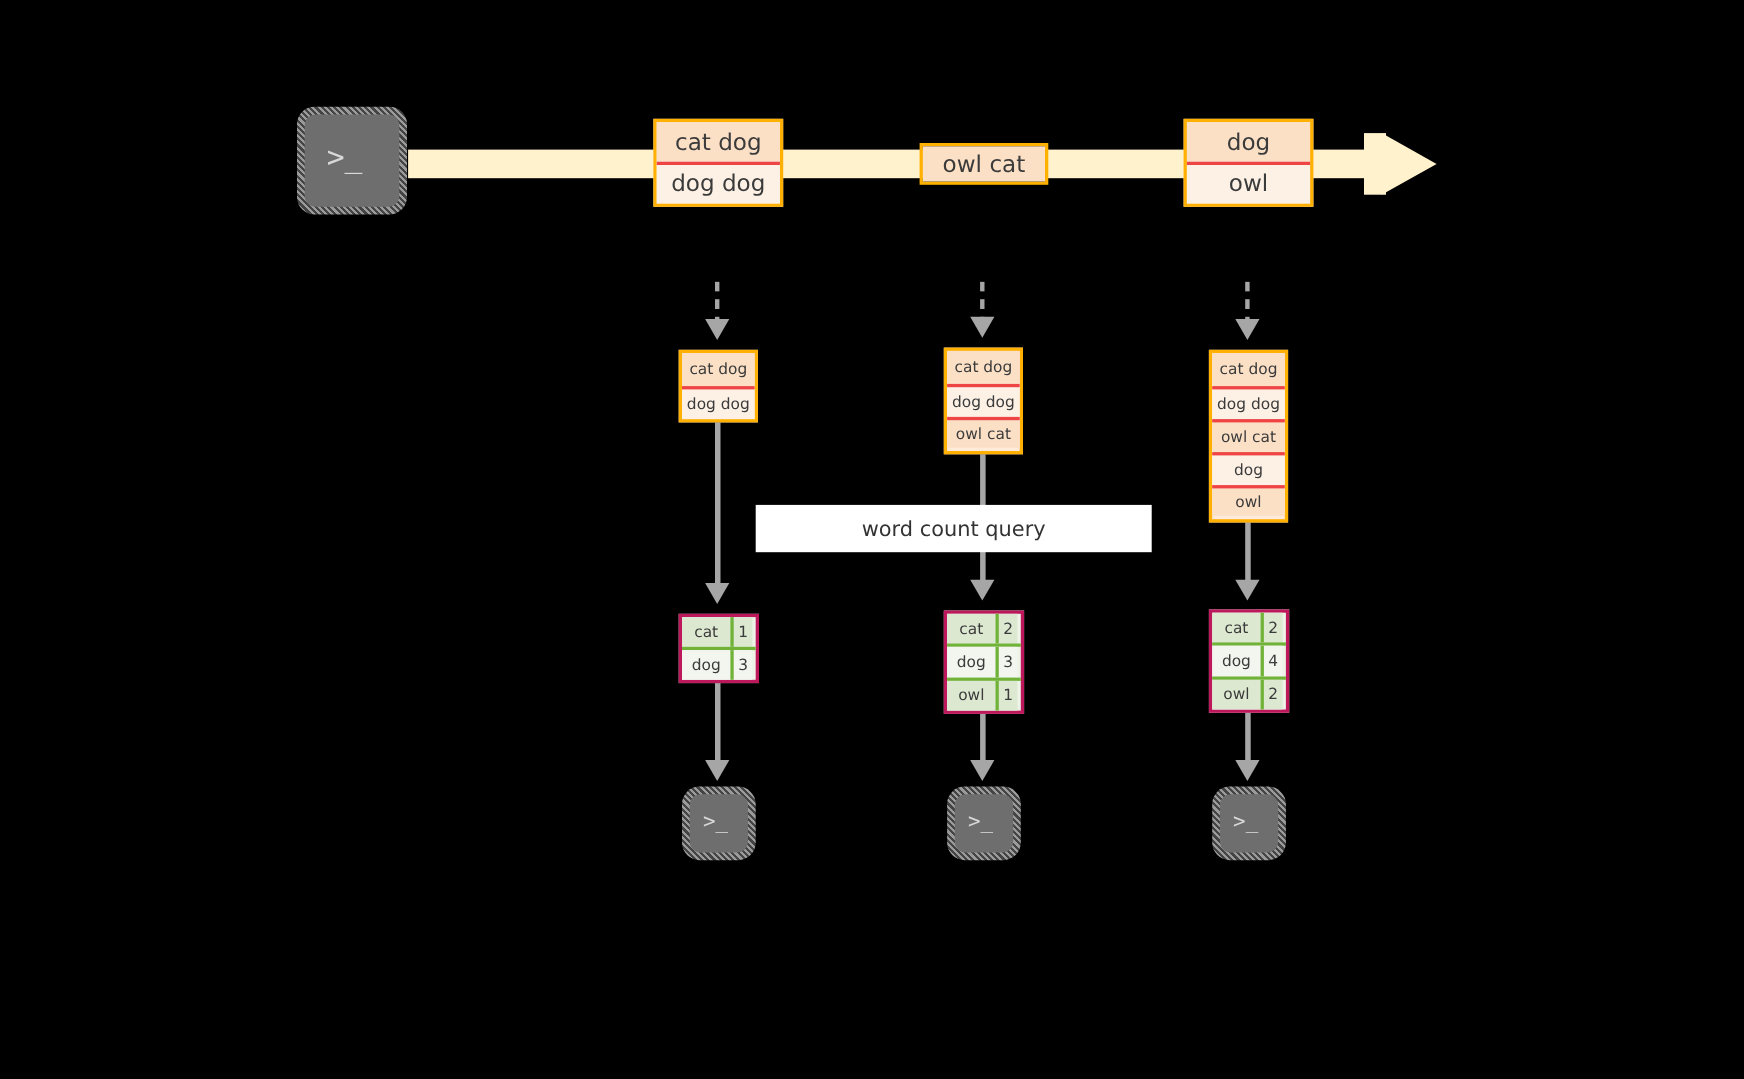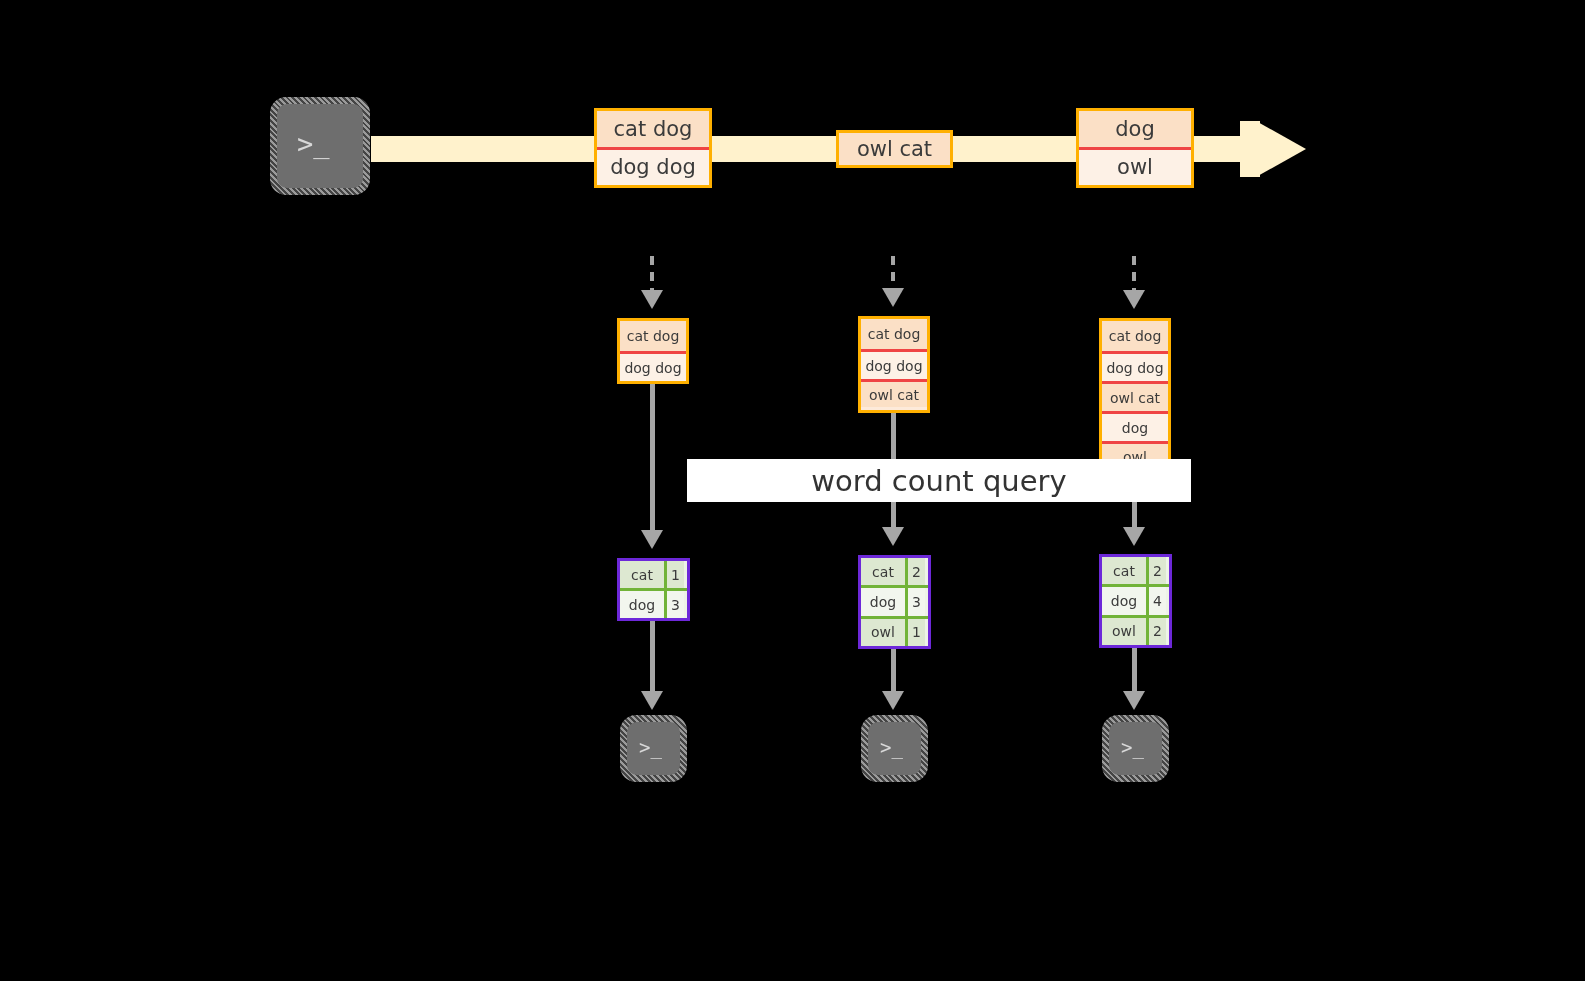--- a/index.html
+++ b/index.html
@@ -84,21 +84,21 @@
     white-space: nowrap;
   }
   .erow.dark  { background: #FBE0C6; }
   .erow.light { background: #FDF1E6; }
   .erow.sep   { border-top: 3px solid #ef4444; }
 
   
   .gbox {
     position: absolute;
     box-sizing: border-box;
-    border: 3px solid #6d28d9;
+    border: 3px solid #be185d;
     background: #EDF3E7;
     z-index: 3;
     display: flex;
     flex-direction: column;
   }
   .grow {
     display: flex;
     box-sizing: border-box;
     flex: 1 1 0;
   }
@@ -290,15 +290,15 @@
 
   <div class="vline" style="left:1132px; top:648px; width:5px; height:45px;"></div>
   <div class="vhead" style="left:1123px; top:691px;"></div>
 
   <div class="term" style="left:1102px; top:715px; width:67px; height:67px;">
     <div class="term-hatch"></div>
     <div class="term-inner"></div>
     <div class="term-glyph" style="left:12px; top:16px; font-size:19px;">&gt;_</div>
   </div>
 
-  <div class="qlabel" style="left:687px; top:459px; width:504px; height:43px; font-size:29px;">word count query</div>
+  <div class="qlabel" style="left:687px; top:459px; width:360px; height:43px; font-size:19px;">word count query</div>
 
 </div>
 
 </body></html>

